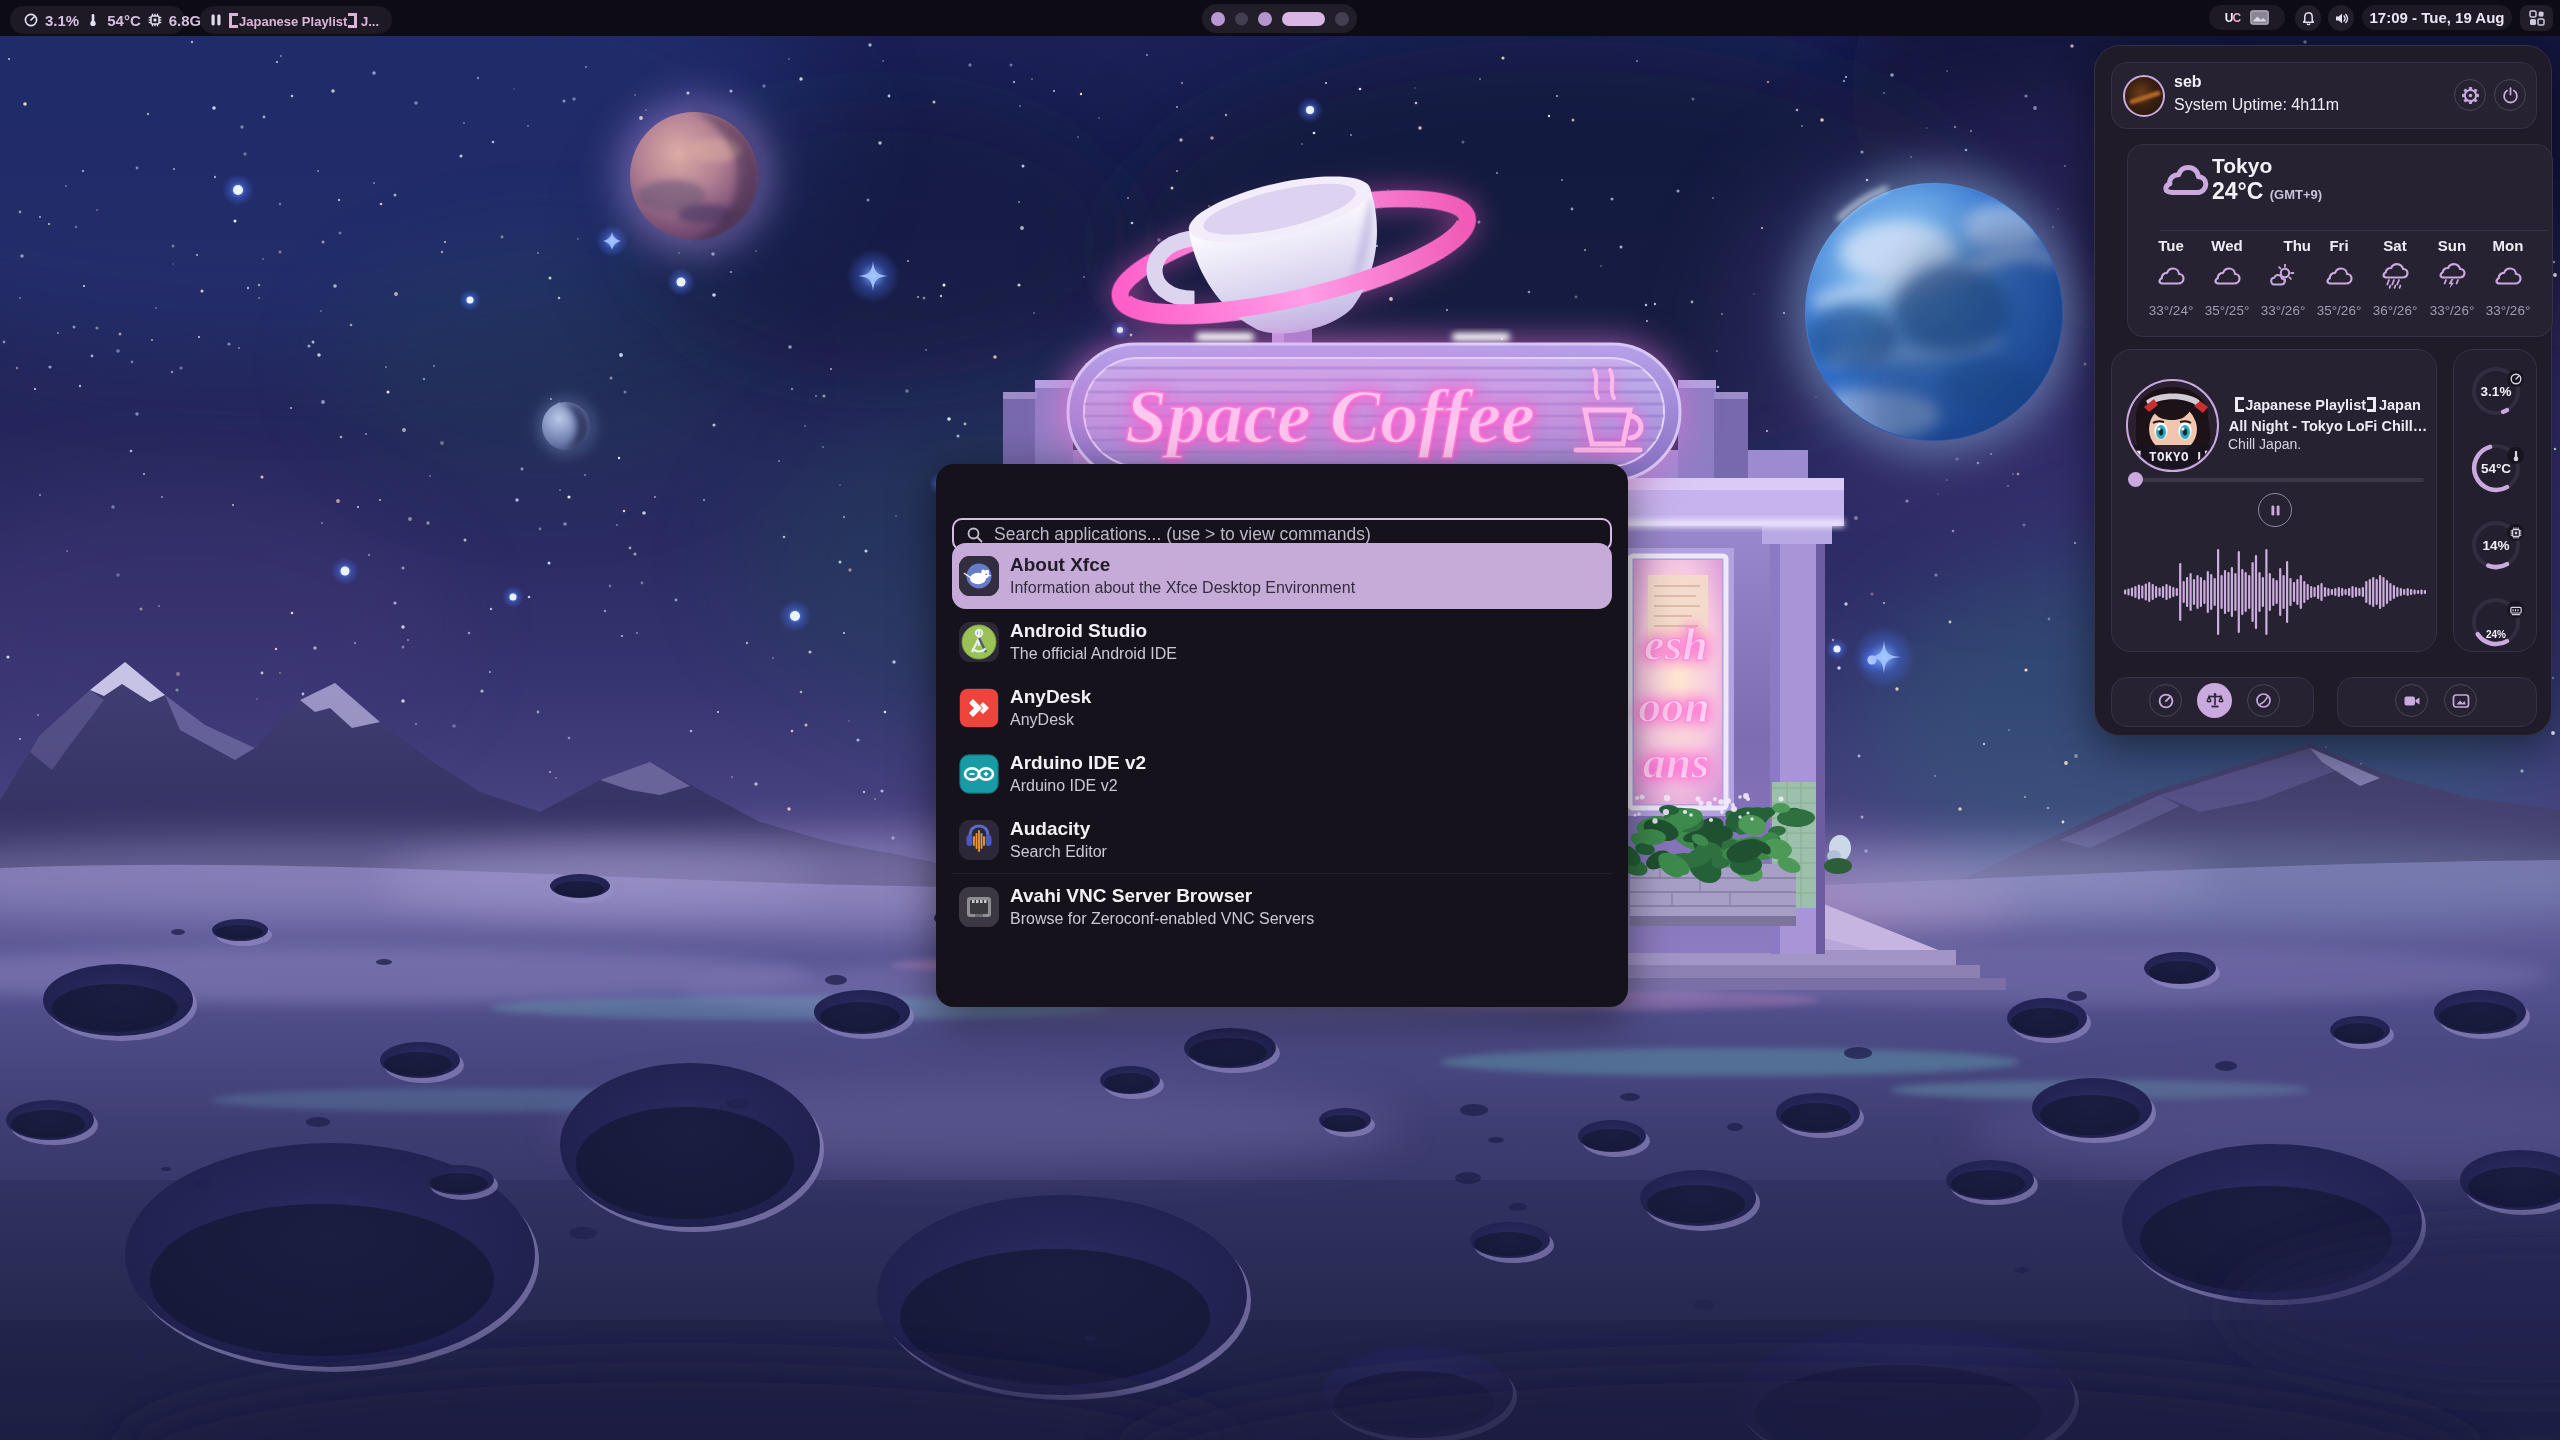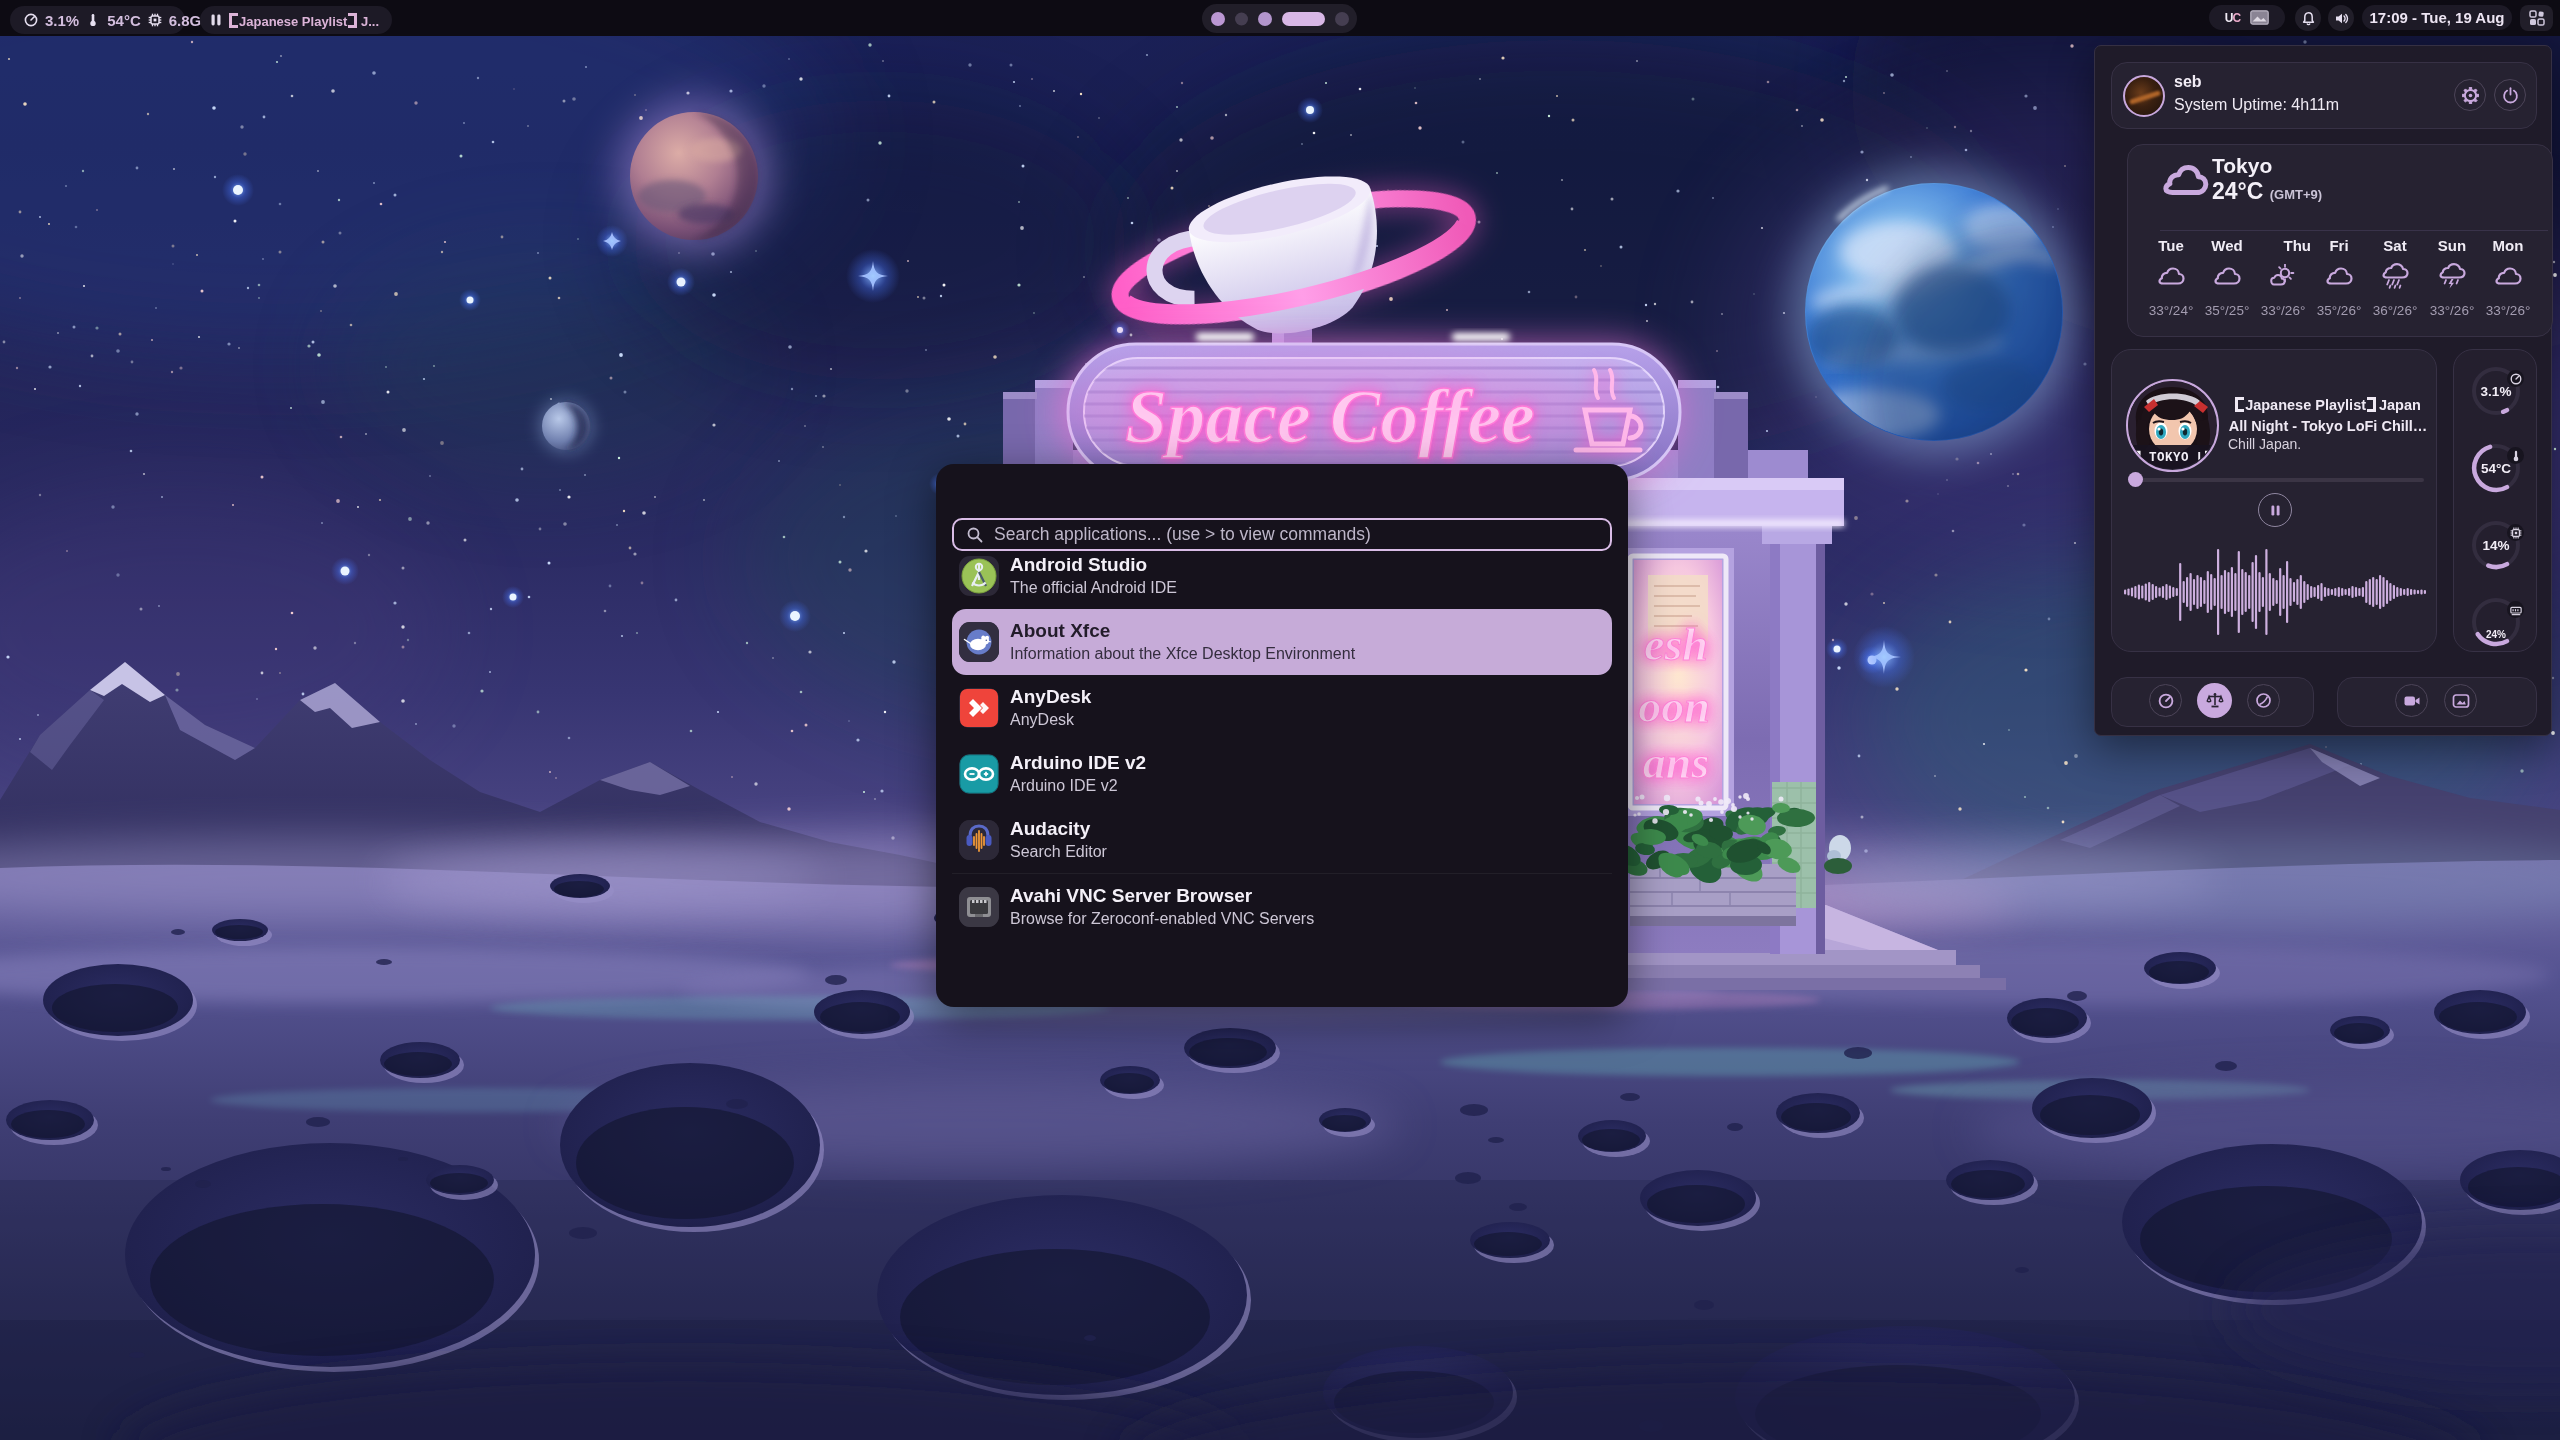--- a/index.html
+++ b/index.html
@@ -21,21 +21,21 @@
 .row{position:relative;height:66px;display:flex;align-items:center}
 .row .ic{position:absolute;left:7px;top:13px;width:40px;height:40px;border-radius:11px;background:#2c2837;display:flex;align-items:center;justify-content:center}
 .row .tx{position:absolute;left:58px;top:10px}
 .row .t1{font-size:19px;font-weight:bold;color:#f4f0f8;line-height:24px}
 .row .t2{font-size:16px;color:#cdc7d6;line-height:22px}
 .row.sel{background:#c6abd8;border-radius:14px}
 .row.sel .t1{color:#221c2a}
 .row.sel .t2{color:#342d3e}
 .row.bline{border-top:1px solid rgba(255,255,255,0.055)}
 
-#sidebar{position:absolute;left:2094px;top:45px;width:458px;height:691px;background:#1f1b29;border:1px solid #353043;border-radius:7px;z-index:30;box-shadow:0 12px 44px rgba(0,0,0,0.45)}
+#sidebar{position:absolute;left:2094px;top:45px;width:458px;height:691px;background:#1f1b29;border:1px solid #353043;border-radius:26px;z-index:30;box-shadow:0 12px 44px rgba(0,0,0,0.45)}
 .card{position:absolute;background:#262231;border:1px solid #373145;border-radius:16px}
 .g-ic{position:absolute;width:17px;height:17px;border-radius:50%;background:#17141f;display:flex;align-items:center;justify-content:center}
 .cbtn{position:absolute;border:1px solid #4c4458;border-radius:50%;display:flex;align-items:center;justify-content:center}
 .lb,.rb{display:inline-block;width:8px;height:15px;position:relative;top:2px}
 .lb{border-left:3px solid currentColor;margin-right:2px}
 .rb{border-right:3px solid currentColor;margin-left:2px}
 .lb:before,.rb:before{content:"";position:absolute;top:0;height:3px;width:6px;background:currentColor}
 .lb:after,.rb:after{content:"";position:absolute;bottom:0;height:3px;width:6px;background:currentColor}
 .lb:before,.lb:after{left:0}
 .rb:before,.rb:after{right:0}
@@ -1372,54 +1372,54 @@
     </div>
 <div id="launcher">
       <div id="searchbox">
         <svg width="18" height="18" viewBox="0 0 18 18">
           <circle cx="7.5" cy="7.5" r="5" fill="none" stroke="#c4bdd0" stroke-width="1.8"></circle>
           <line x1="11.2" y1="11.2" x2="15.5" y2="15.5" stroke="#c4bdd0" stroke-width="1.8" stroke-linecap="round"></line>
         </svg>
         <span>Search applications... (use &gt; to view commands)</span>
       </div>
       <div id="list">
-        <div class="row ">
-          <div class="ic">
-            <svg width="40" height="40" viewBox="0 0 40 40">
-              <circle cx="20" cy="20" r="17" fill="#9ac257"></circle>
-              <circle cx="20" cy="20" r="17" fill="none" stroke="#7ba33c" stroke-width="1"></circle>
-              <path d="M20 8 L20 24" stroke="#e8eef2" stroke-width="2.2"></path>
-              <circle cx="20" cy="11" r="3.2" fill="none" stroke="#e8eef2" stroke-width="2"></circle>
-              <path d="M20 16 L13 30" stroke="#e8eef2" stroke-width="2.2"></path>
-              <path d="M20 16 L27 30" stroke="#4a5a6a" stroke-width="2.2"></path>
-              <path d="M13.4 26.5 a9 9 0 0 0 13.2 0" fill="none" stroke="#e8eef2" stroke-width="2"></path>
-            </svg>
-          </div>
-          <div class="tx">
-            <div class="t1">Android Studio</div>
-            <div class="t2">The official Android IDE</div>
-          </div>
-        </div>
         <div class="row sel">
           <div class="ic">
             <svg width="40" height="40" viewBox="0 0 40 40">
               <rect x="0" y="0" width="40" height="40" rx="11" fill="#322e40"></rect>
               <circle cx="20" cy="20" r="12.5" fill="#677cc9"></circle>
               <ellipse cx="19" cy="22.5" rx="8" ry="5.8" fill="#ffffff"></ellipse>
               <circle cx="26" cy="18.5" r="4" fill="#ffffff"></circle>
               <circle cx="24.2" cy="15.2" r="1.8" fill="#ffffff"></circle>
               <circle cx="28.2" cy="15.6" r="1.8" fill="#ffffff"></circle>
               <path d="M11.5 21.5 L5.5 17.5" stroke="#ffffff" stroke-width="1.5" stroke-linecap="round"></path>
               <circle cx="27.3" cy="18.2" r="0.8" fill="#4a5a9a"></circle>
               <path d="M29.5 19.5 L31.5 19.8" stroke="#ffffff" stroke-width="1" stroke-linecap="round"></path>
             </svg>
           </div>
           <div class="tx">
             <div class="t1">About Xfce</div>
             <div class="t2">Information about the Xfce Desktop Environment</div>
+          </div>
+        </div>
+        <div class="row ">
+          <div class="ic">
+            <svg width="40" height="40" viewBox="0 0 40 40">
+              <circle cx="20" cy="20" r="17" fill="#9ac257"></circle>
+              <circle cx="20" cy="20" r="17" fill="none" stroke="#7ba33c" stroke-width="1"></circle>
+              <path d="M20 8 L20 24" stroke="#e8eef2" stroke-width="2.2"></path>
+              <circle cx="20" cy="11" r="3.2" fill="none" stroke="#e8eef2" stroke-width="2"></circle>
+              <path d="M20 16 L13 30" stroke="#e8eef2" stroke-width="2.2"></path>
+              <path d="M20 16 L27 30" stroke="#4a5a6a" stroke-width="2.2"></path>
+              <path d="M13.4 26.5 a9 9 0 0 0 13.2 0" fill="none" stroke="#e8eef2" stroke-width="2"></path>
+            </svg>
+          </div>
+          <div class="tx">
+            <div class="t1">Android Studio</div>
+            <div class="t2">The official Android IDE</div>
           </div>
         </div>
         <div class="row ">
           <div class="ic">
             <svg width="40" height="40" viewBox="0 0 40 40">
               <rect x="1" y="1" width="38" height="38" rx="7" fill="#ef443b"></rect>
               <path d="M14 11 L23 20 L14 29 L10 25 L15 20 L10 15 Z" fill="#ffffff"></path>
               <path d="M24 14 L30 20 L24 26 L21 23 L24 20 L21 17 Z" fill="#ffffff" opacity="0.95"></path>
             </svg>
           </div>

